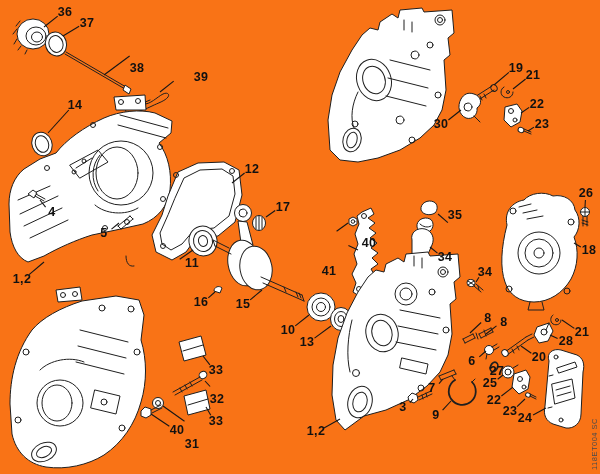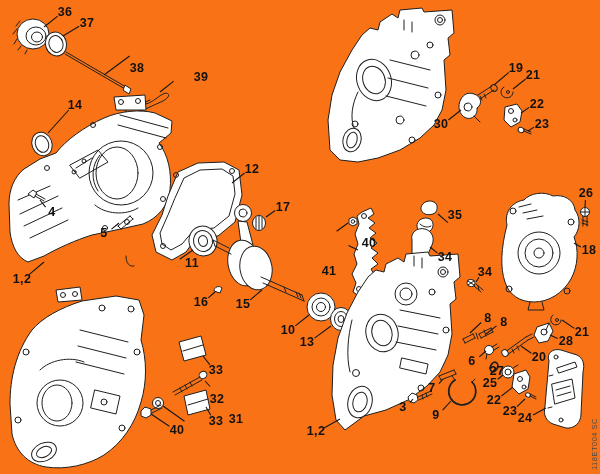--- a/index.html
+++ b/index.html
@@ -431,19 +431,19 @@
       <div class="callout" style="left: 403px; top: 407px;">3</div>
       <div class="callout" style="left: 436px; top: 415px;">9</div>
       <div class="callout" style="left: 494px; top: 400px;">22</div>
       <div class="callout" style="left: 510px; top: 411px;">23</div>
       <div class="callout" style="left: 525px; top: 418px;">24</div>
       <div class="callout" style="left: 566px; top: 341px;">28</div>
       <div class="callout" style="left: 582px; top: 332px;">21</div>
       <div class="callout" style="left: 216px; top: 370px;">33</div>
       <div class="callout" style="left: 217px; top: 391px; margin-top: 8px;">32</div>
       <div class="callout" style="left: 216px; top: 421px;">33</div>
-      <div class="callout" style="left: 192px; top: 419px; margin-left: 44px;">31</div>
+      <div class="callout" style="left: 192px; top: 444px;">31</div>
       <div class="callout" style="left: 177px; top: 430px;">40</div>
       <div class="callout" style="left: 316px; top: 431px;">1,2</div>
     </div>
 
   <div class="watermark" style="left: 594px; top: 444px;">118ET004 SC</div>
 </div>
 
 </body></html>

